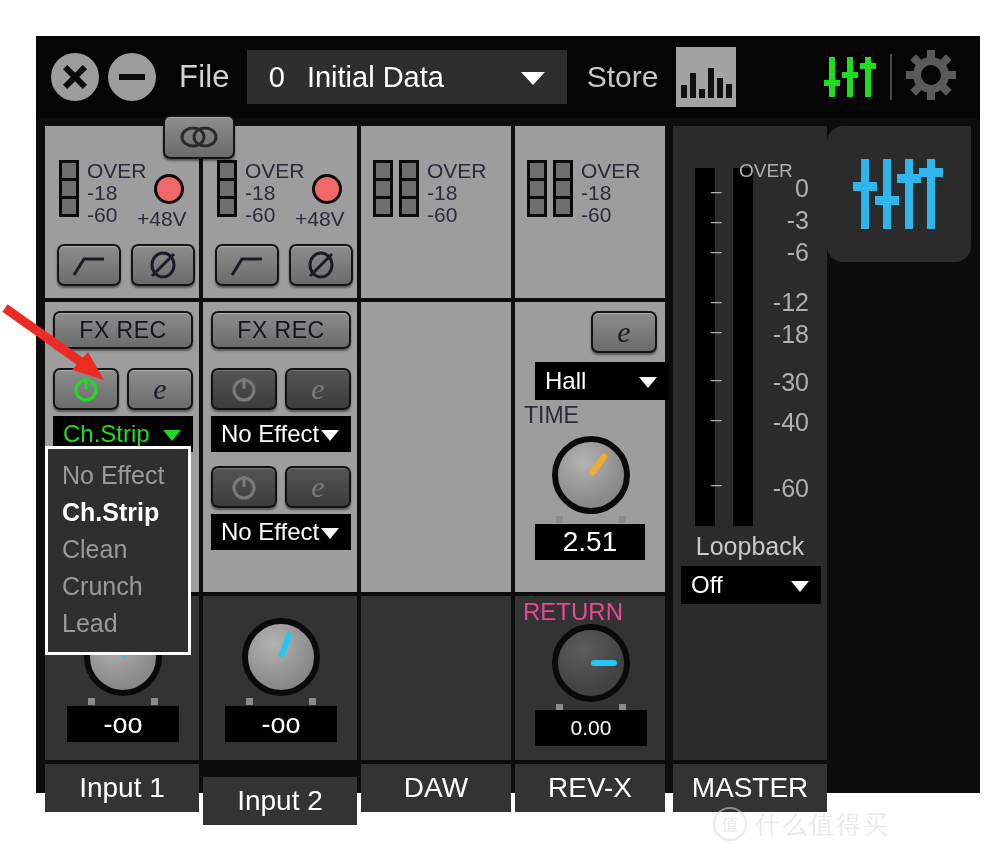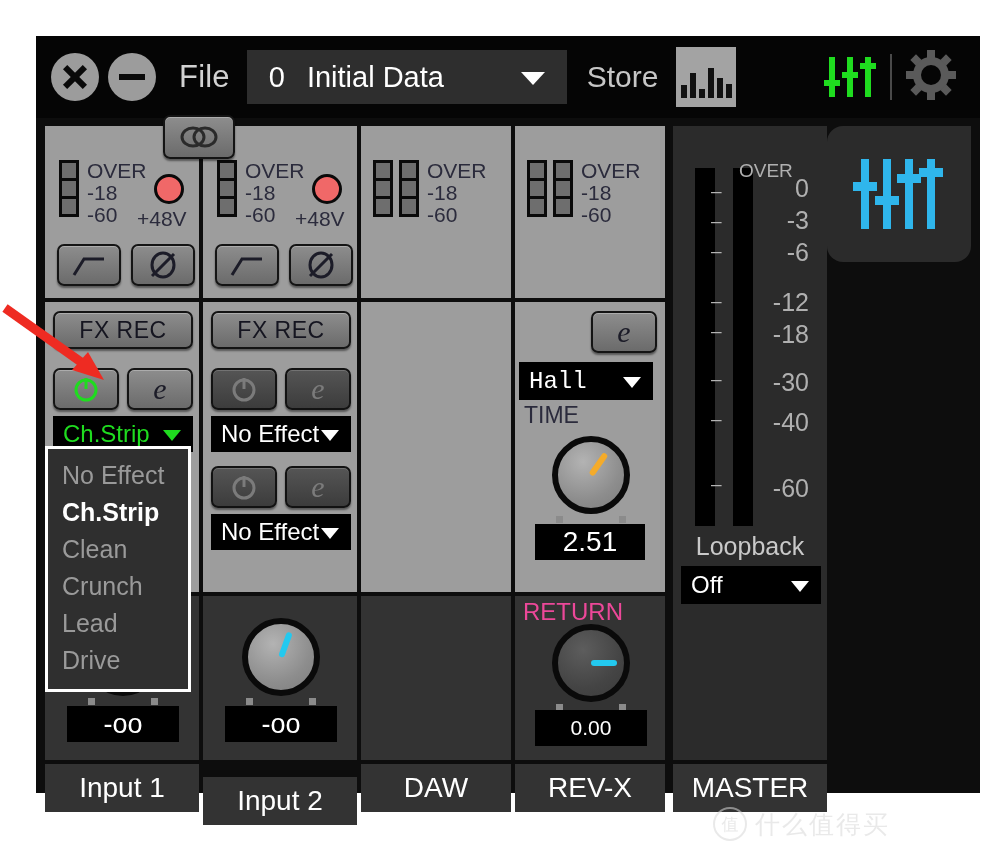--- a/index.html
+++ b/index.html
@@ -469,21 +469,21 @@
           <span class="caret"></span>
         </div>
       </div>
 
       <div class="panel p-light" style="left:325px; top:184px; width:150px; height:290px;"></div>
 
       <div class="panel p-light" style="left:479px; top:184px; width:150px; height:290px;">
         <div class="btn3d" style="position:absolute; left:76px; top:9px; width:66px; height:42px;">
           <span style="font-family:'Liberation Serif',serif; font-style:italic; font-size:30px; color:#1c1c28;">e</span>
         </div>
-        <div class="sel-black" style="position:absolute; left:4px; top:60px; width:134px; height:38px;font-family:Liberation Mono, monospace;">
+        <div class="sel-black" style="position:absolute; left:20px; top:60px; width:134px; height:38px;">
           <span class="txt">Hall</span>
           <span class="caret"></span>
         </div>
         <div class="scale-txt" style="position:absolute; left:9px; top:102px; font-size:23px;">TIME</div>
         <div class="knob-wrap" style="position:absolute; left:37px; top:134px; width:78px; height:78px;">
           <div class="knob" style="width:78px;height:78px;">
             <div class="pointer ptr-orange" style="transform:translate(-50%,0) rotate(215deg);"></div>
           </div>
           <div class="tick-dot" style="left:4px; top:80px;"></div>
           <div class="tick-dot" style="left:67px; top:80px;"></div>
@@ -586,21 +586,20 @@
       </div>
 
       <div class="name-tab" style="position:absolute; left:637px; top:646px; width:154px; height:48px;">MASTER</div>
 
       <div class="dropdown-pop" style="left:9px; top:328px; width:146px;">
         <div class="dd-item">No Effect</div>
         <div class="dd-item sel">Ch.Strip</div>
         <div class="dd-item">Clean</div>
         <div class="dd-item">Crunch</div>
         <div class="dd-item">Lead</div>
-        <div class="dd-item">Drive</div>
       </div>
 
     </div>
   </div>
 
   <svg class="red-arrow" style="left:0px; top:300px;" width="140" height="95" viewBox="0 0 140 95">
     <line x1="5" y1="8" x2="95" y2="72" stroke="#ee2b22" stroke-width="9"></line>
     <polygon points="104,80 72,70 88,52" fill="#ee2b22"></polygon>
   </svg>
 

